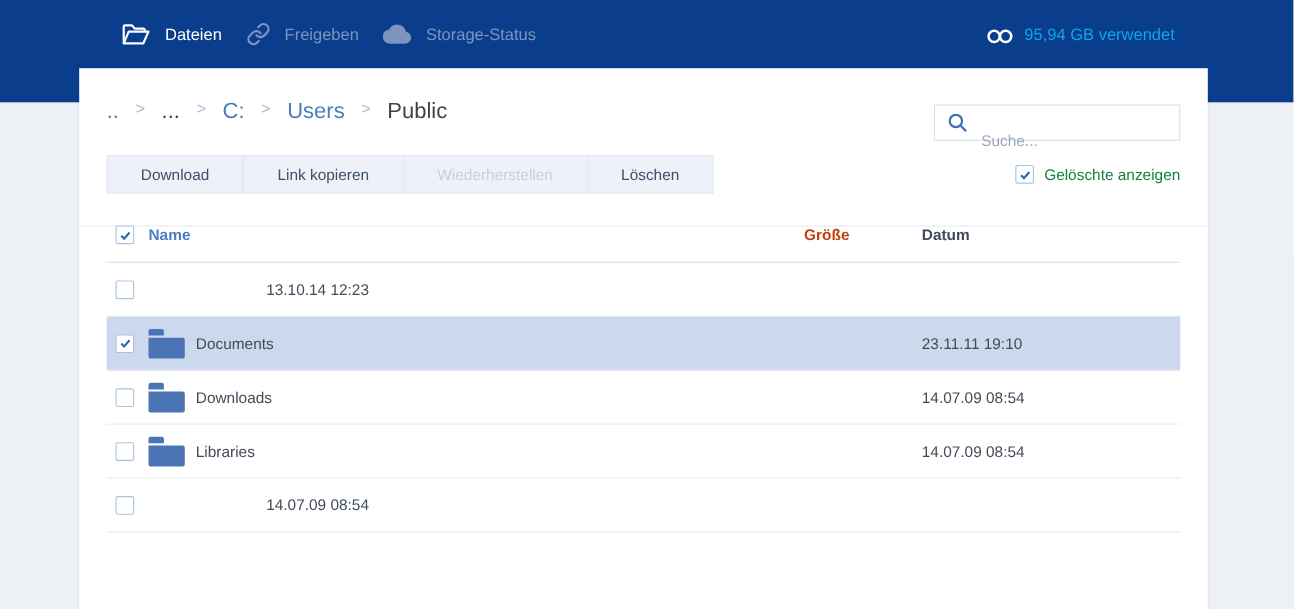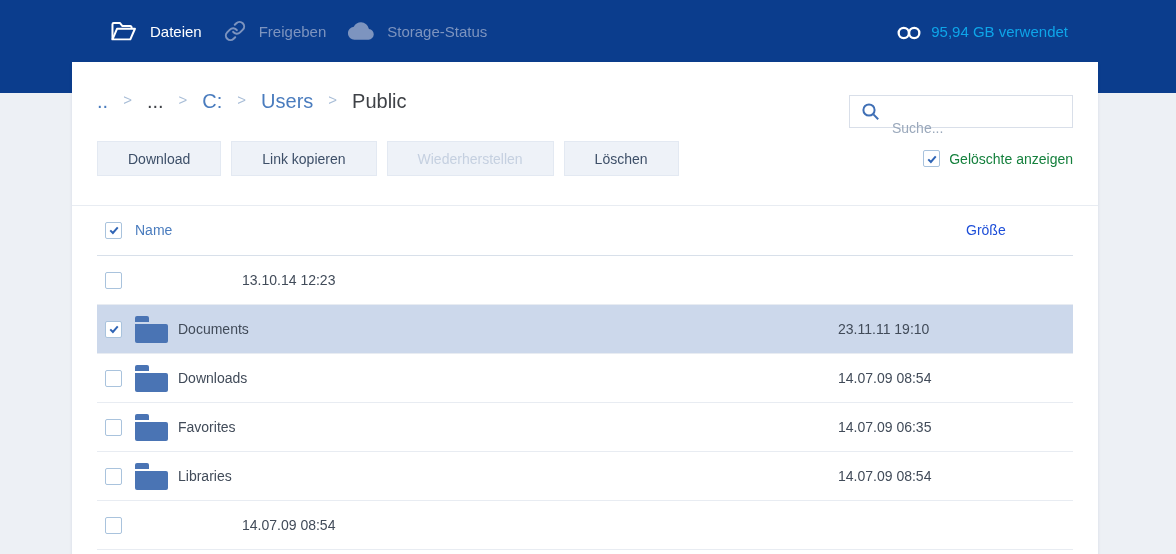--- a/index.html
+++ b/index.html
@@ -29,46 +29,46 @@
   .bc-item.text{color:#3f4247;}
   .bc-sep{color:#a8bdd7;font-size:15px;transform:translateY(-1px);}
   
   .searchbox{position:absolute;top:33px;right:25px;width:224px;height:33px;box-sizing:border-box;
     border:1px solid #d9dfe9;background:#fff;display:flex;align-items:center;padding-left:11px;gap:10px;}
   .searchbox svg{flex:0 0 auto;display:block;}
   .searchbox input{border:none;outline:none;flex:1;font-size:14px;color:#3f4a5a;
     font-family:"Liberation Sans",sans-serif;background:transparent;min-width:0;margin-top:33px;}
   .searchbox input::placeholder{color:#9aa8bb;}
   
-  .toolbar{position:absolute;top:79px;left:25px;display:flex;gap:10px;}
+  .toolbar{position:absolute;top:79px;left:25px;display:flex;}
   .btn{height:35px;padding:0 30px;box-sizing:border-box;background:#eef2f8;border:1px solid #e3e9f2;
     color:#3d4f68;font-size:14px;display:flex;align-items:center;justify-content:center;
     cursor:pointer;white-space:nowrap;}
   .btn.disabled{color:#c5d0e0;cursor:default;}
   .show-deleted{position:absolute;top:88px;right:25px;display:flex;align-items:center;gap:9px;
     font-size:14px;color:#15803d;cursor:pointer;}
   
   .cb{width:17px;height:17px;box-sizing:border-box;background:#fff;border:1px solid #a9c3dd;
     border-radius:2px;display:flex;align-items:center;justify-content:center;cursor:pointer;flex:0 0 auto;}
   .cb svg{display:none;}
   .cb.checked svg{display:block;}
   
   .section-divider{position:absolute;top:143px;left:0;width:100%;height:1px;background:#e8ecf2;}
   
   .table{position:absolute;top:143px;left:25px;right:25px;}
-  .thead{display:flex;align-items:center;height:51px;box-sizing:border-box;
-    border-bottom:1px solid #d8e0ea;font-size:14px;color:#4a7cbe;}
+  .thead{display:flex;align-items:flex-start;height:34px;box-sizing:border-box;
+    border-bottom:1px solid #d8e0ea;font-size:14px;color:#4a7cbe;font-weight:bold;}
   .trow{display:flex;align-items:center;height:49px;box-sizing:border-box;
     border-bottom:1px solid #e8ecf2;cursor:pointer;}
   .trow.selected{background:#ccd8eb;}
   .col-check{width:38px;display:flex;align-items:center;}
   .col-check .cb{margin-left:8px;}
   .thead .col-check .cb{margin-left:8px;}
   .col-name{flex:1;display:flex;align-items:center;gap:10px;min-width:0;}
-  .col-size{width:107px;font-size:14px;color:#1d4ed8;}
+  .col-size{width:107px;font-size:14px;color:#c2410c;}
   .col-date{width:235px;font-size:14px;color:#414b59;}
   .fname{font-size:14px;color:#414b59;}
   .hname{cursor:pointer;}
   
   .folder{width:33px;height:27px;position:relative;flex:0 0 auto;}
   .folder::before{content:"";position:absolute;left:0;top:0;width:14px;height:6px;
     background:#4a74b4;border-radius:2px 2px 0 0;}
   .folder::after{content:"";position:absolute;left:0;top:8px;width:33px;height:19px;
     background:#4a74b4;border-radius:0 2px 2px 2px;}
 </style>
@@ -161,20 +161,21 @@
     <div class="thead">
       <div class="col-check">
         <div class="cb checked">
           <svg width="12" height="12" viewBox="0 0 16 16" fill="none" stroke="#2f64b5" stroke-width="2.6">
             <polyline points="3,8.5 6.5,12 13,4.5"></polyline>
           </svg>
         </div>
       </div>
       <div class="col-name hname">Name</div>
       <div class="col-size hname">Größe</div>
+      <div class="col-date hname">Datum</div>
     </div>
     <div id="tbody">
         <div class="trow">
     <div class="col-check">
       <div class="cb">
         
       </div>
     </div>
     <div class="col-size"></div>
     <div class="col-date">13.10.14 12:23</div>
@@ -208,33 +209,20 @@
     <div class="col-date">14.07.09 08:54</div>
   </div>
         <div class="trow">
     <div class="col-check">
       <div class="cb">
         
       </div>
     </div>
     <div class="col-name">
       <div class="folder"></div>
-      <span class="fname">Favorites</span>
-    </div>
-    <div class="col-size"></div>
-    <div class="col-date">14.07.09 06:35</div>
-  </div>
-        <div class="trow">
-    <div class="col-check">
-      <div class="cb">
-        
-      </div>
-    </div>
-    <div class="col-name">
-      <div class="folder"></div>
       <span class="fname">Libraries</span>
     </div>
     <div class="col-size"></div>
     <div class="col-date">14.07.09 08:54</div>
   </div>
         <div class="trow">
     <div class="col-check">
       <div class="cb">
         
       </div>

